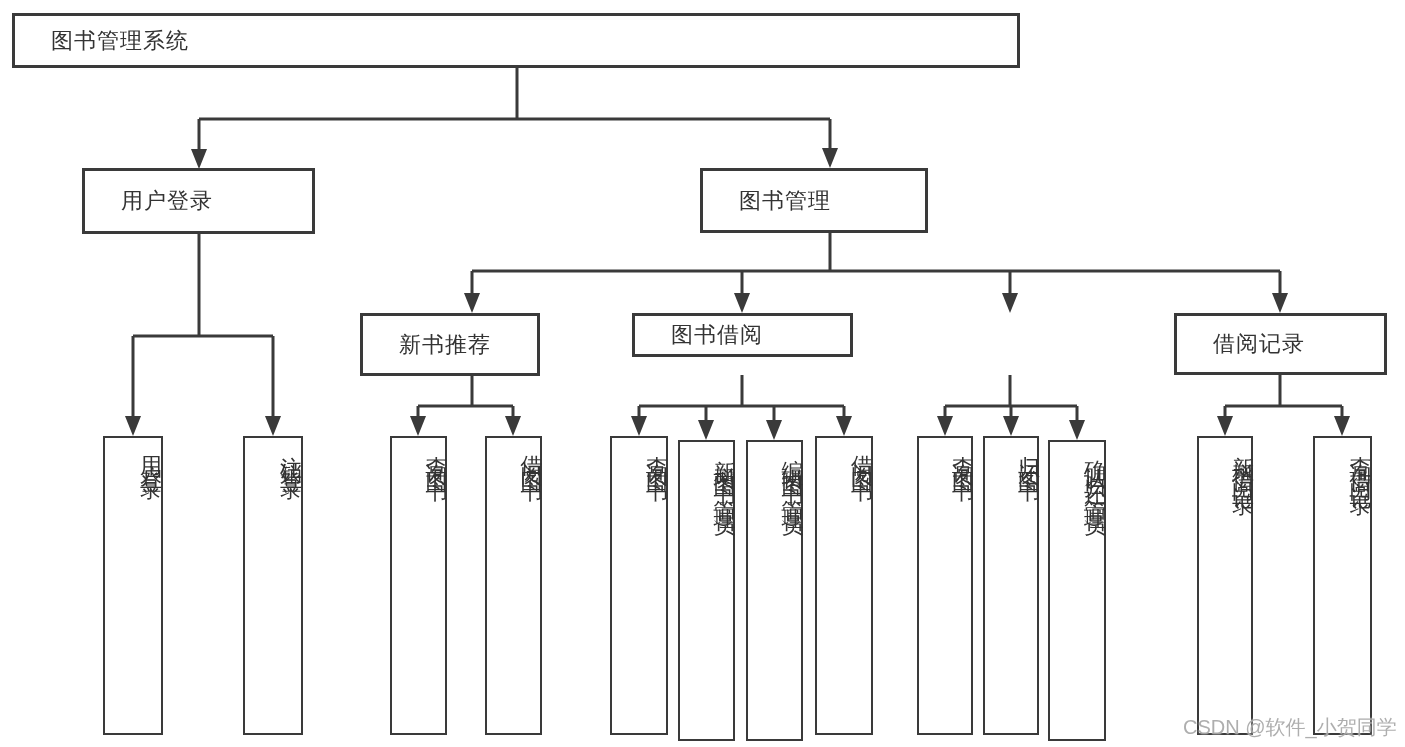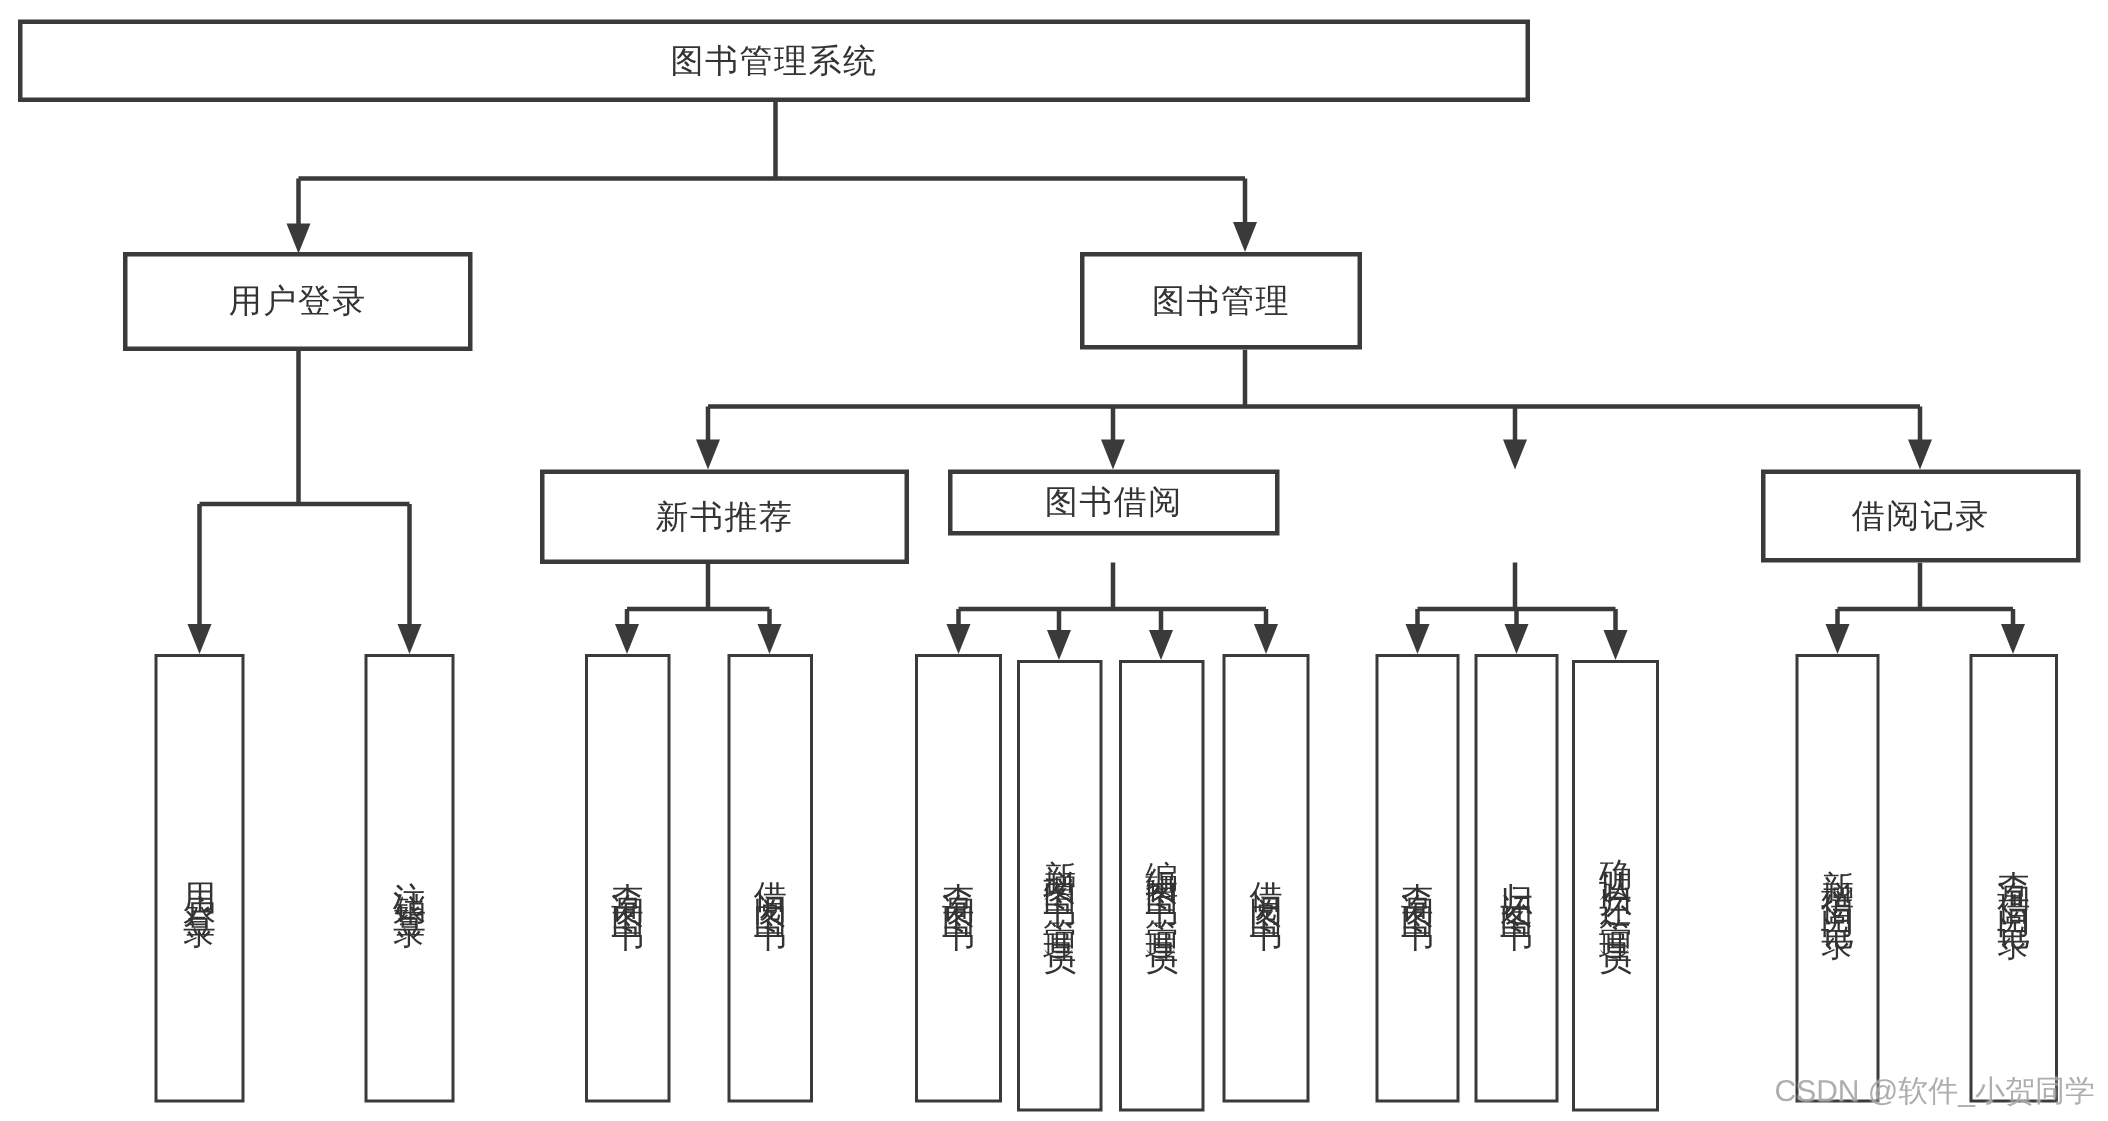--- a/index.html
+++ b/index.html
@@ -21,23 +21,23 @@
     left: 0; top: 0;
     width: 1405px; height: 747px;
     z-index: 1;
   }
   .node {
     position: absolute;
     background: #ffffff;
     box-sizing: border-box;
     display: flex;
     align-items: center;
-    justify-content: center;
     z-index: 2;
     color: #333333;
+    padding-left: 36px;
   }
   .hbox {
     border: 3px solid #3a3a3a;
     font-size: 22px;
     letter-spacing: 1px;
   }
   .vbox {
     border: 2px solid #3a3a3a;
     font-size: 22px;
     writing-mode: vertical-rl;
@@ -101,25 +101,25 @@
     </g>
   </svg>
 
   <div class="node hbox" style="left:12px;top:13px;width:1008px;height:55px;">
     <span>图书管理系统</span>
   </div>
 
   <div class="node hbox" style="left:82px;top:168px;width:233px;height:66px;">
     <span>用户登录</span>
   </div>
-  <div class="node hbox" style="left:720px;top:168px;width:188px;height:65px;">
+  <div class="node hbox" style="left:700px;top:168px;width:228px;height:65px;">
     <span>图书管理</span>
   </div>
 
-  <div class="node hbox" style="left:360px;top:313px;width:246px;height:63px;">
+  <div class="node hbox" style="left:360px;top:313px;width:180px;height:63px;">
     <span>新书推荐</span>
   </div>
   <div class="node hbox" style="left:632px;top:313px;width:221px;height:44px;">
     <span>图书借阅</span>
   </div>
   <div class="node hbox" style="left:1174px;top:313px;width:213px;height:62px;">
     <span>借阅记录</span>
   </div>
 
   <div class="node vbox" style="left:103px;top:436px;width:60px;height:299px;">

